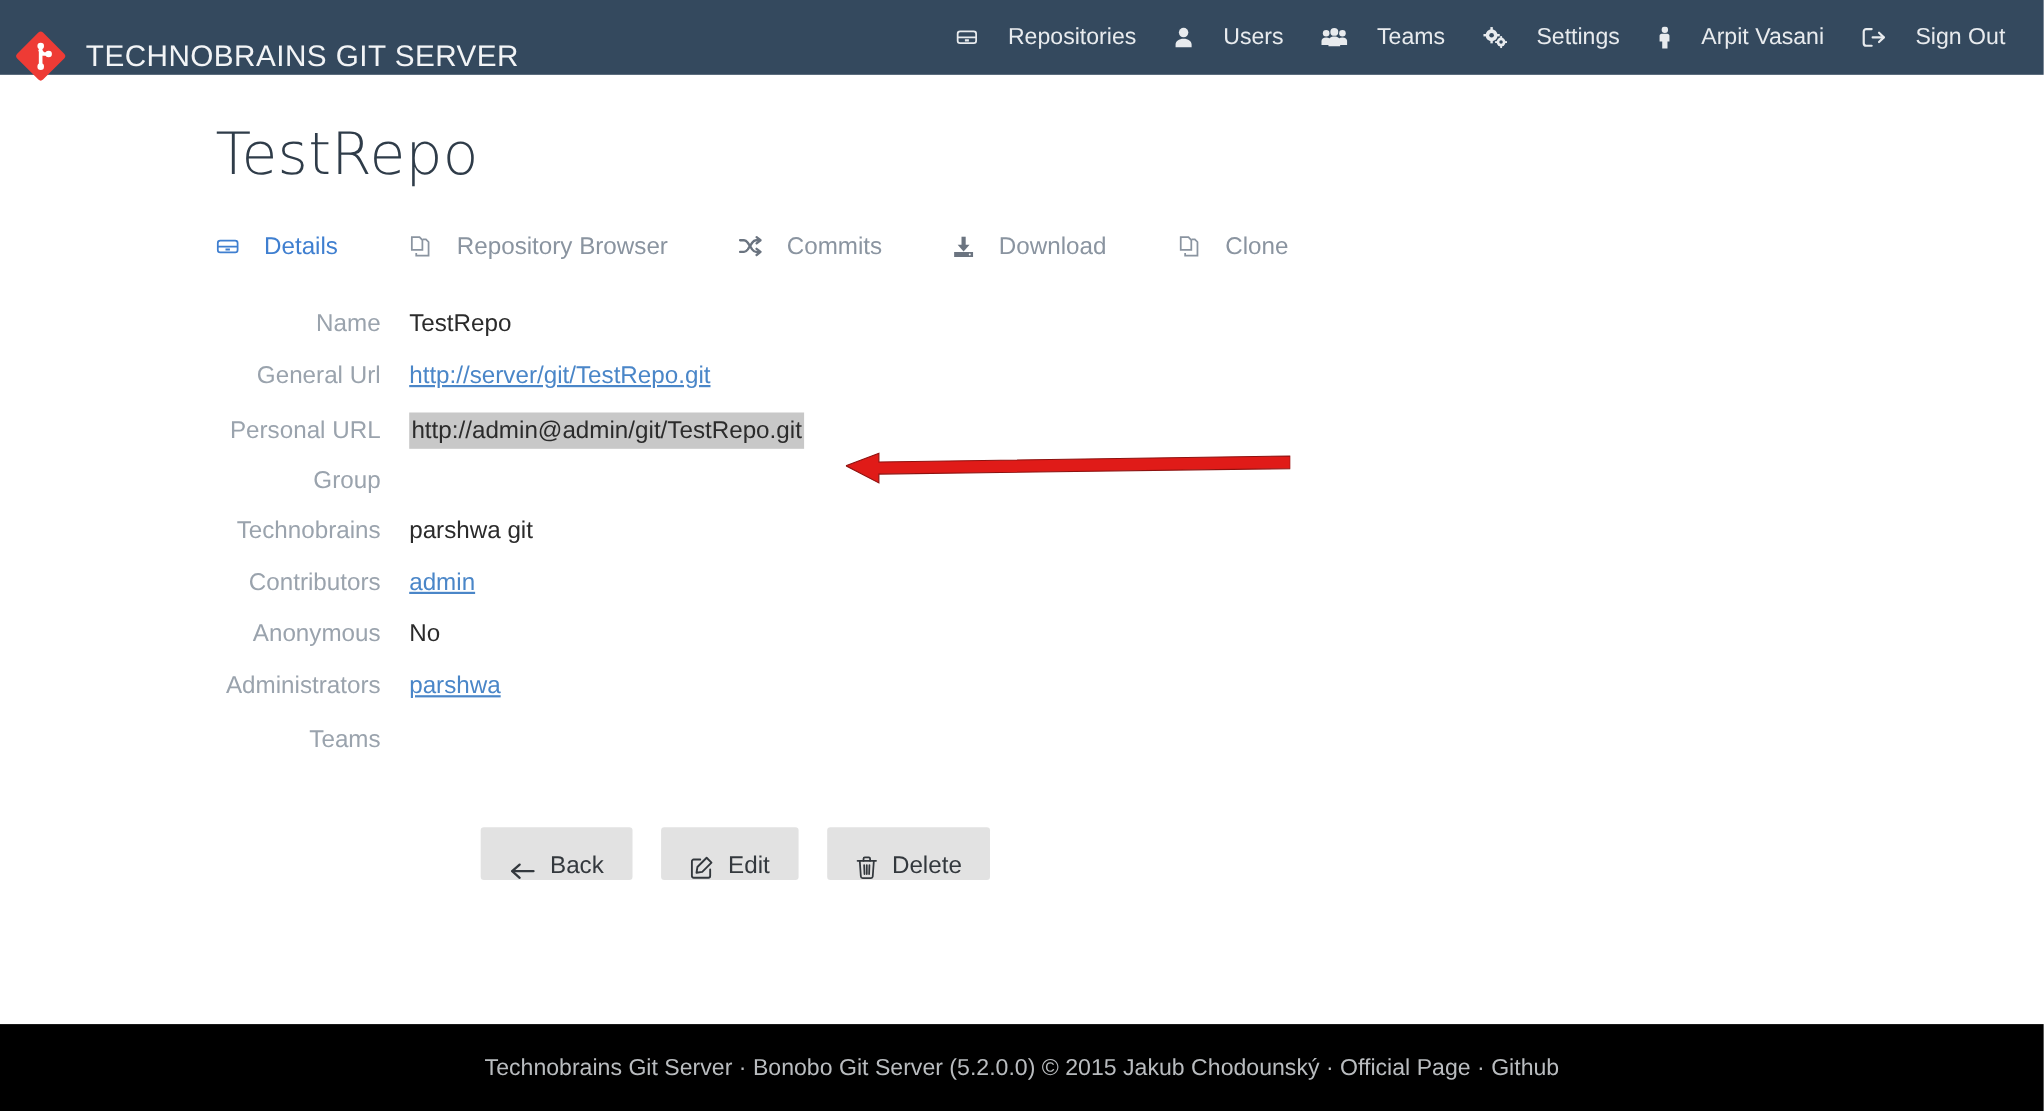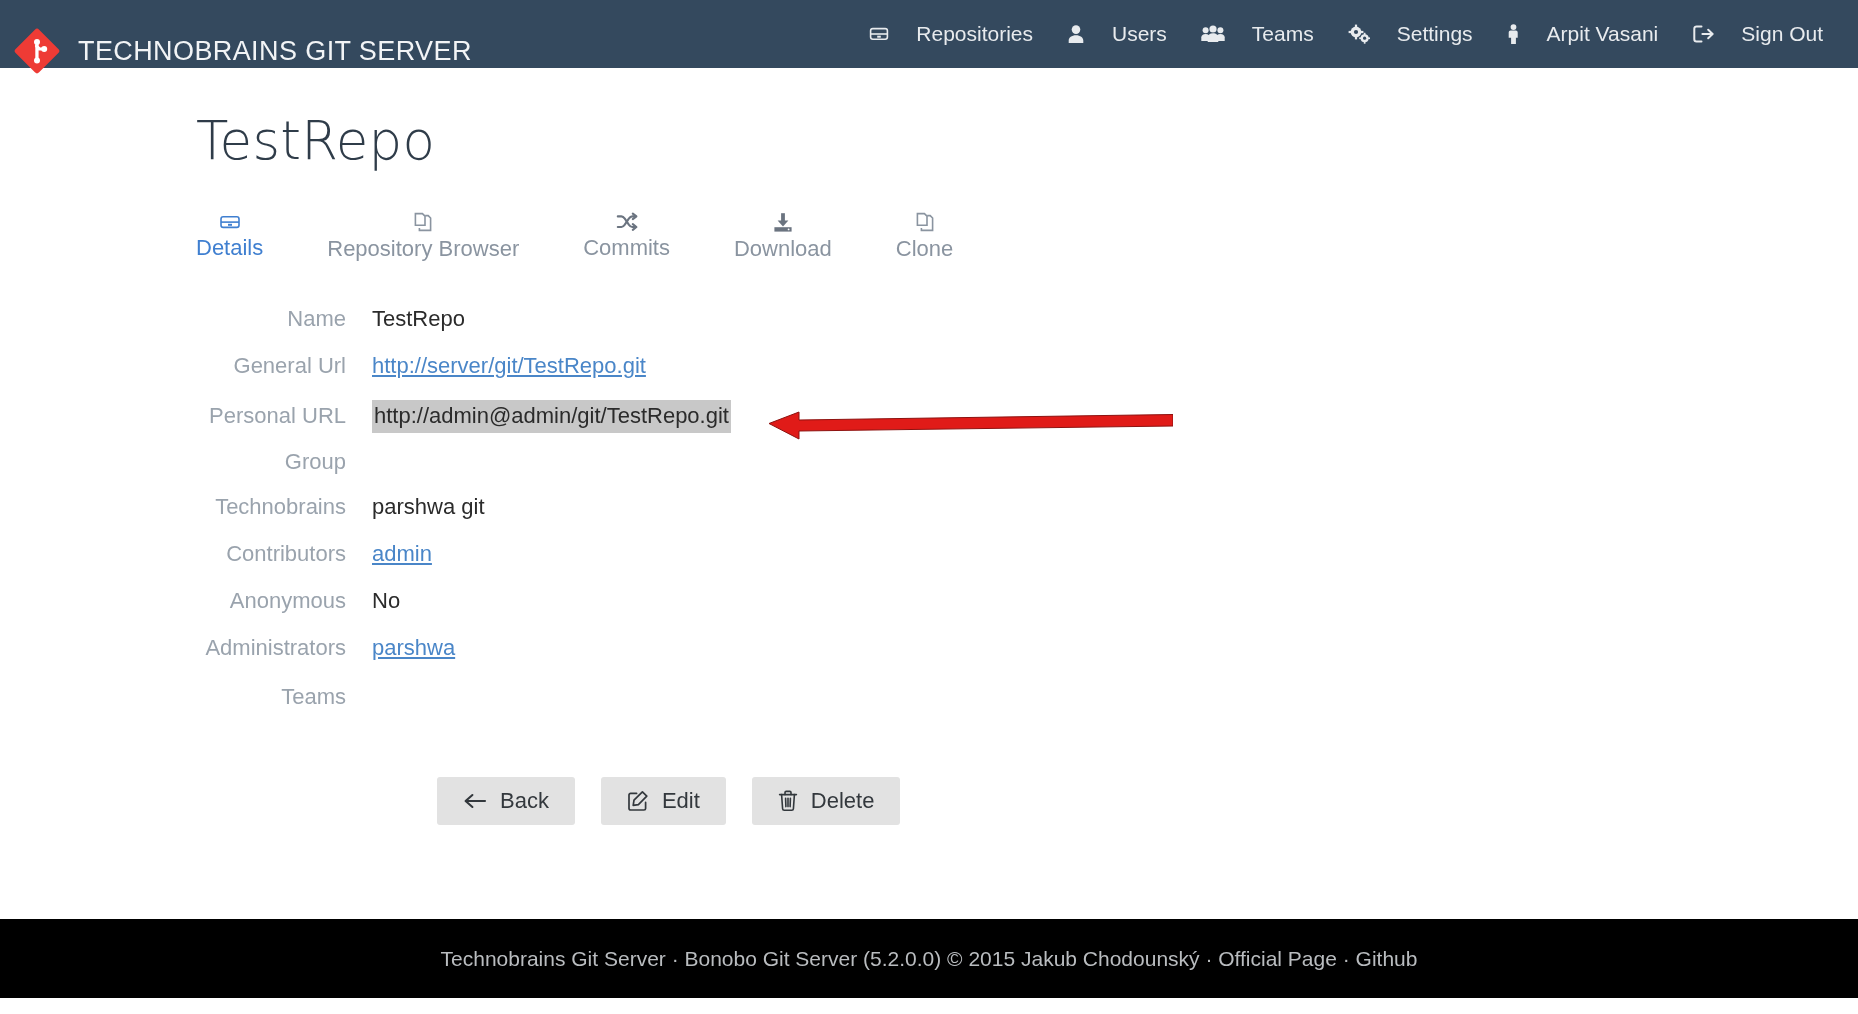--- a/index.html
+++ b/index.html
@@ -79,29 +79,28 @@
 
   
   .tabs {
     display: flex;
     align-items: center;
     margin: 34px 0 0 196px;
   }
   .tab {
     display: flex;
     align-items: center;
-    gap: 3px;
+    gap: 22px;
     font-size: 22px;
     color: #8a94a0;
     text-decoration: none;
     padding: 6px 28px 6px 0;
     margin-right: 36px;
     white-space: nowrap;
     cursor: pointer;
-    flex-direction: column;
   }
   .tab.active { color: #3f7fd0; }
   .tab .ico { display: inline-flex; align-items: center; }
 
   
   .details {
     margin: 38px 0 0 0;
   }
   .row {
     display: flex;
@@ -132,50 +131,50 @@
   .row-value.empty { min-height: 22px; }
 
   
   .buttons {
     display: flex;
     gap: 26px;
     margin: 48px 0 0 437px;
   }
   .btn {
     display: inline-flex;
-    align-items: center;
+    align-items: flex-end;
     gap: 13px;
     background: #e2e2e2;
     border: none;
     border-radius: 3px;
     color: #33383d;
     font-size: 22px;
     font-family: "Liberation Sans", sans-serif;
-    padding: 12px 26px;
+    padding: 0 26px;
     height: 48px;
     cursor: pointer;
     white-space: nowrap;
   }
   .btn .ico { display: inline-flex; align-items: center; }
 
   
   .annotation-arrow {
     position: absolute;
     left: 769px;
     top: 410px;
     width: 404px;
     height: 32px;
     pointer-events: none;
   }
 
   
   .footer {
     position: absolute;
     left: 0;
-    bottom: 16px;
+    bottom: 4px;
     width: 1858px;
     height: 79px;
     background: #000000;
     display: flex;
     align-items: center;
     justify-content: center;
   }
   .footer-text {
     color: #b9bcbf;
     font-size: 21px;

